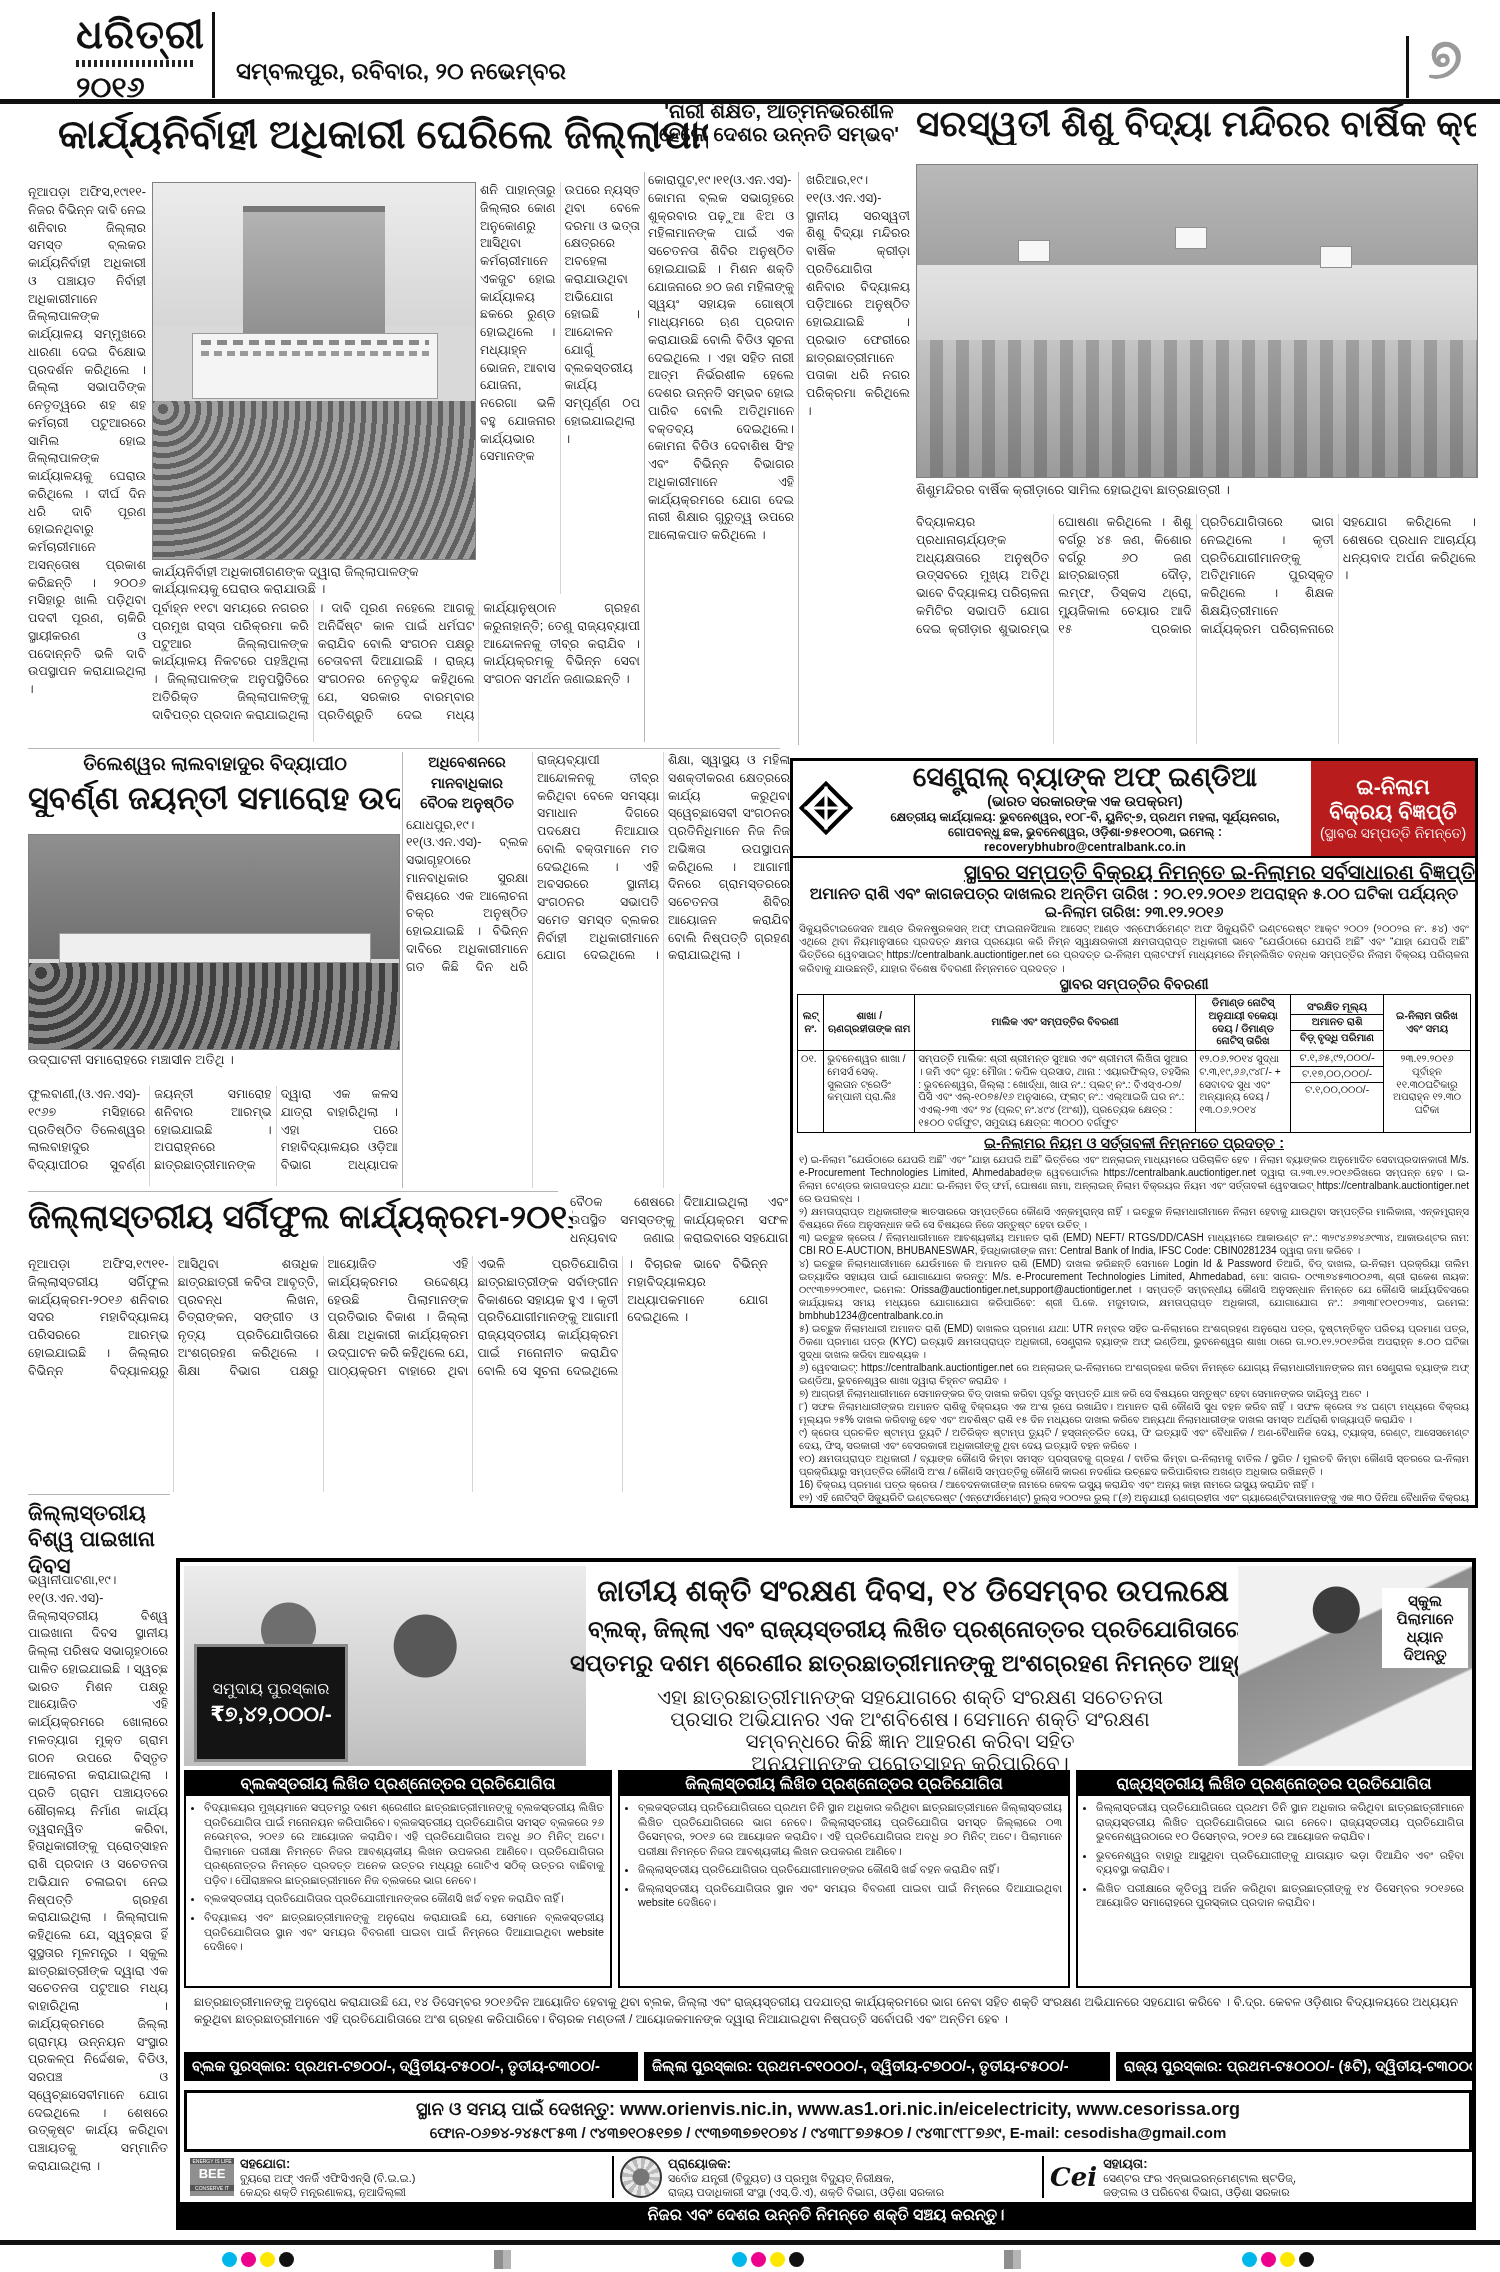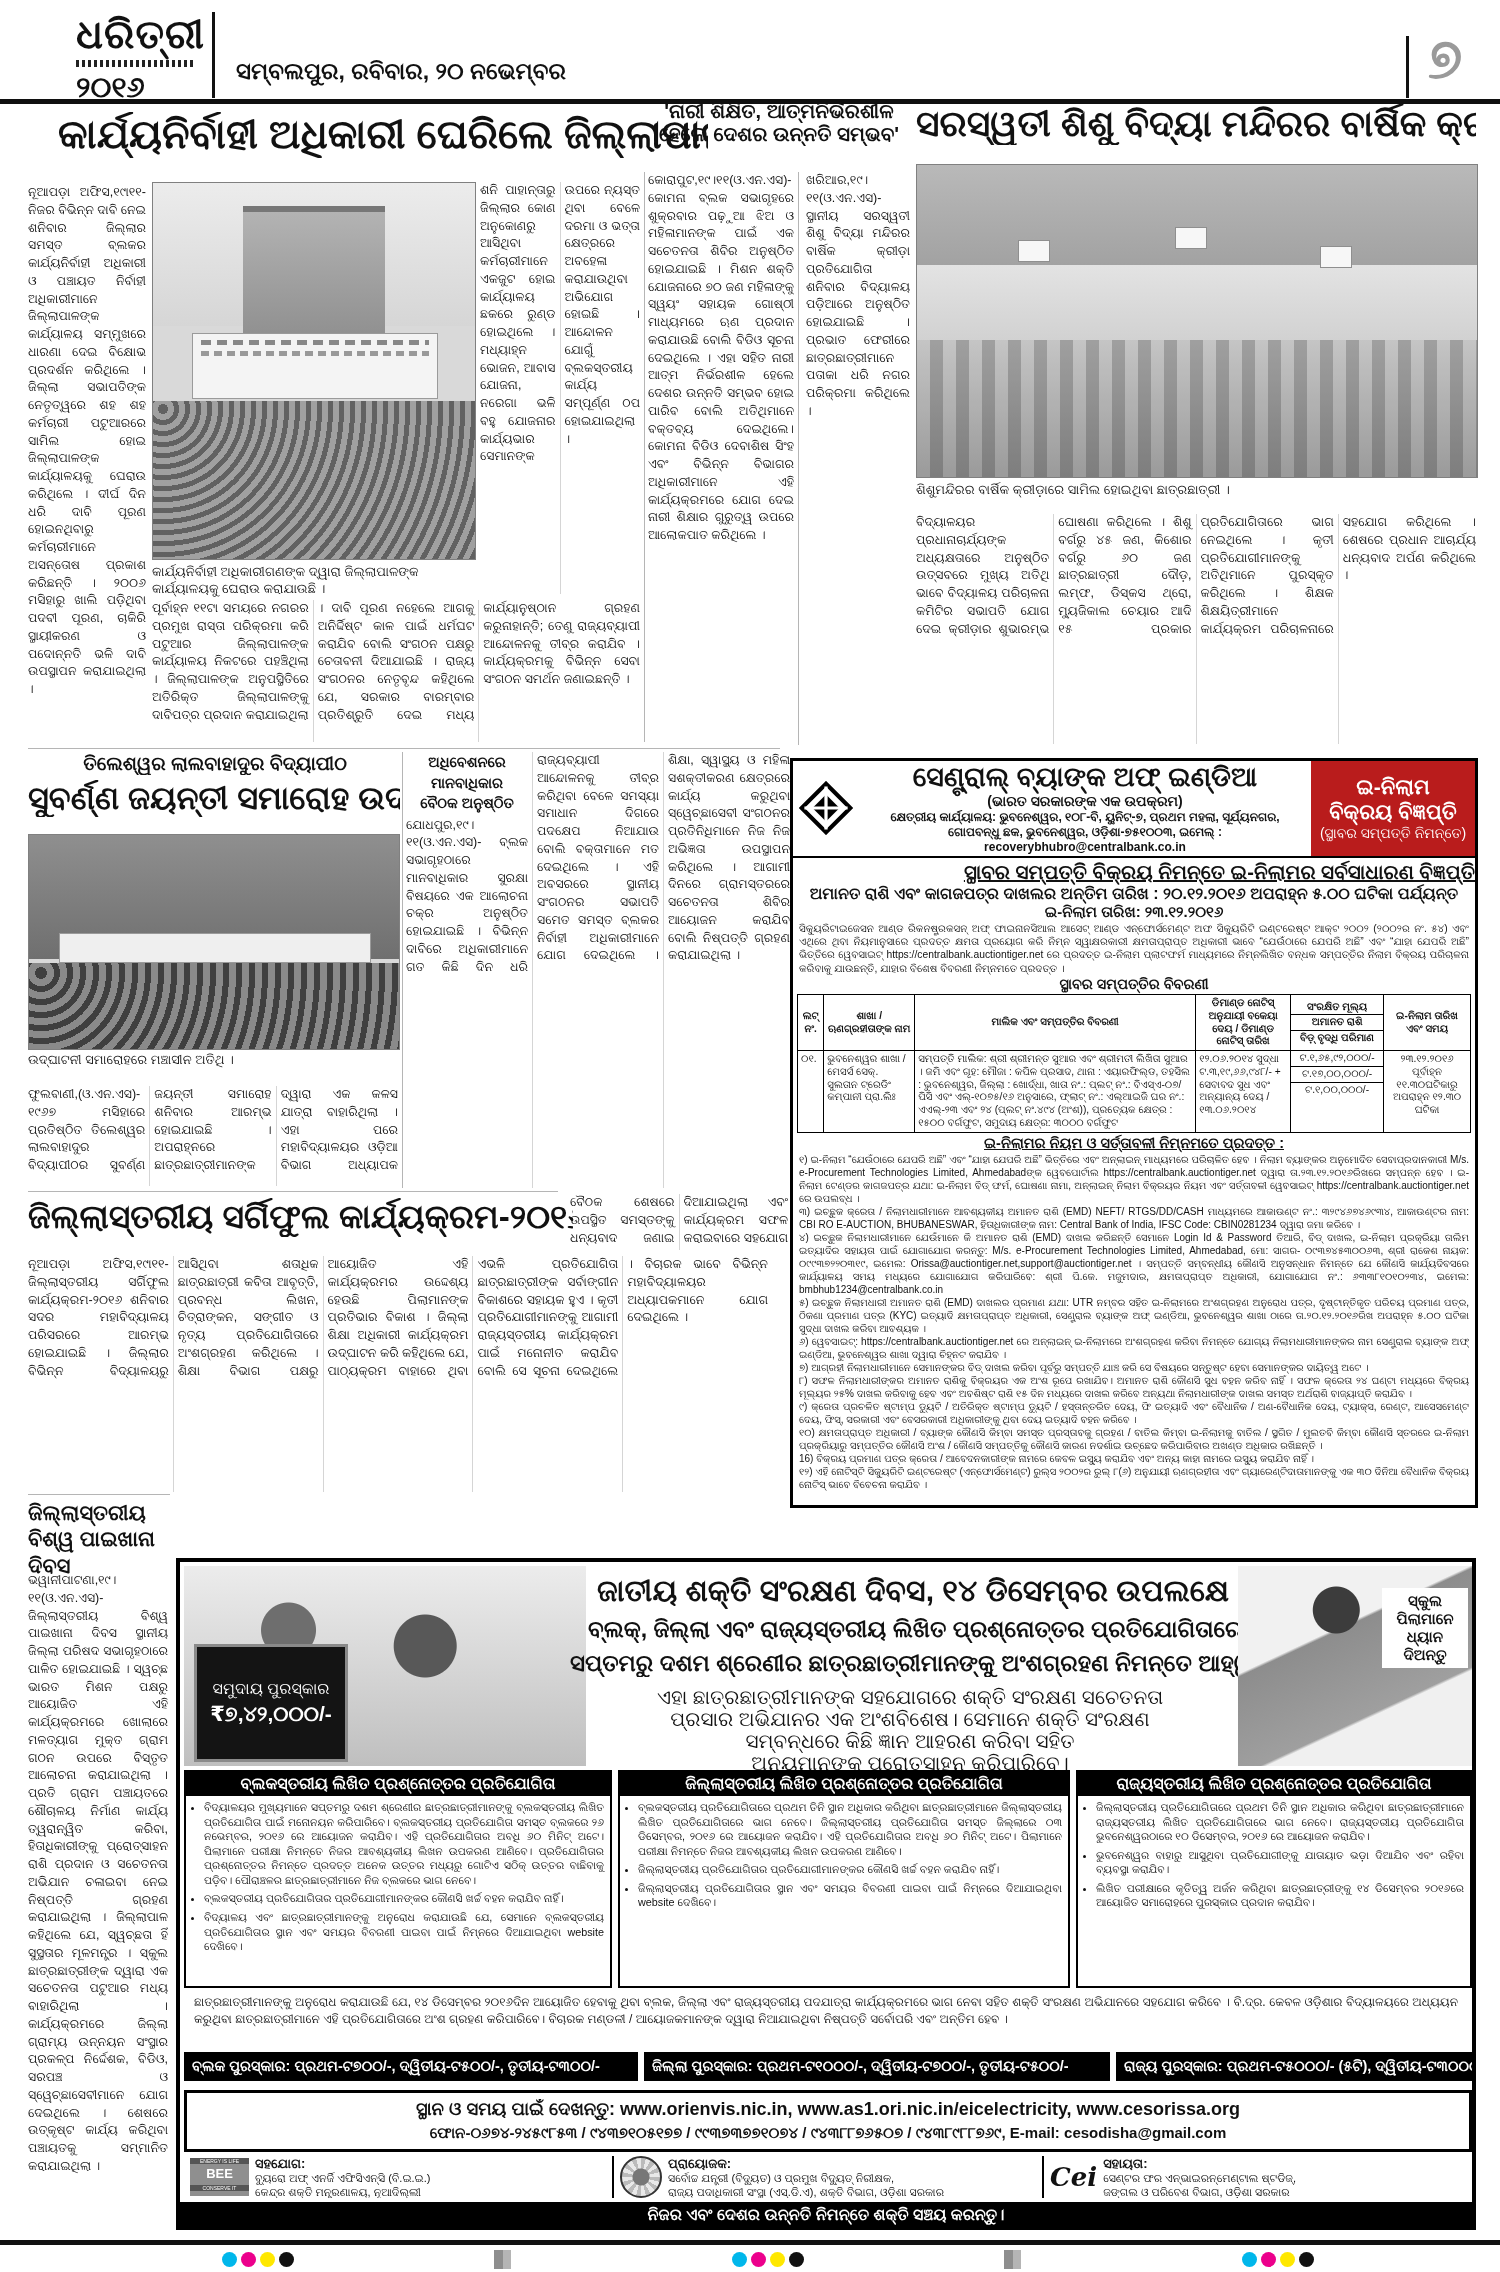--- a/index.html
+++ b/index.html
@@ -204,20 +204,21 @@
           <div>ଟ.୧,୬୫,୯୨,୦୦୦/-</div>
           <div>ଟ.୧୭,୦୦,୦୦୦/-</div>
           <div>ଟ.୧,୦୦,୦୦୦/-</div>
         </td>
         <td style="text-align:center;">୨୩.୧୨.୨୦୧୬ ପୂର୍ବାହ୍ନ ୧୧.୩୦ଘଟିକାରୁ ଅପରାହ୍ନ ୧୨.୩୦ ଘଟିକା</td>
       </tr>
     </tbody>
       </table>
     <div class="bn-terms-title">ଇ-ନିଲାମର ନିୟମ ଓ ସର୍ତ୍ତାବଳୀ ନିମ୍ନମତେ ପ୍ରଦତ୍ତ :</div>
     <div class="term">୧) ଇ-ନିଲାମ “ଯେଉଁଠାରେ ଯେପରି ଅଛି” ଏବଂ “ଯାହା ଯେପରି ଅଛି” ଭିତ୍ତିରେ ଏବଂ ଅନ୍‌ଲାଇନ୍ ମାଧ୍ୟମରେ ପରିଚାଳିତ ହେବ । ନିଲାମ ବ୍ୟାଙ୍କର ଅନୁମୋଦିତ ସେବାପ୍ରଦାନକାରୀ M/s. e-Procurement Technologies Limited, Ahmedabadଙ୍କ ୱେବପୋର୍ଟାଲ https://centralbank.auctiontiger.net ଦ୍ୱାରା ତା.୨୩.୧୨.୨୦୧୬ରିଖରେ ସମ୍ପନ୍ନ ହେବ । ଇ-ନିଲାମ ଟେଣ୍ଡର କାଗଜପତ୍ର ଯଥା: ଇ-ନିଲାମ ବିଡ୍ ଫର୍ମ, ଘୋଷଣା ନାମା, ଅନ୍‌ଲାଇନ୍ ନିଲାମ ବିକ୍ରୟର ନିୟମ ଏବଂ ସର୍ତ୍ତାବଳୀ ୱେବସାଇଟ୍ https://centralbank.auctiontiger.net ରେ ଉପଲବ୍ଧ ।</div>
+    <div class="term">୨) କ୍ଷମତାପ୍ରାପ୍ତ ଅଧିକାରୀଙ୍କ ଜ୍ଞାତସାରରେ ସମ୍ପତ୍ତିରେ କୌଣସି ଏନ୍‌କମ୍ବ୍ରାନ୍ସ ନାହିଁ । ଇଚ୍ଛୁକ ନିଲାମଧାରୀମାନେ ନିଲାମ ହେବାକୁ ଯାଉଥିବା ସମ୍ପତ୍ତିର ମାଲିକାନା, ଏନ୍‌କମ୍ବ୍ରାନ୍ସ ବିଷୟରେ ନିଜେ ଅନୁସନ୍ଧାନ କରି ସେ ବିଷୟରେ ନିଜେ ସନ୍ତୁଷ୍ଟ ହେବା ଉଚିତ୍ ।</div>
     <div class="term">୩) ଇଚ୍ଛୁକ କ୍ରେତା / ନିଲାମଧାରୀମାନେ ଆବଶ୍ୟକୀୟ ଅମାନତ ରାଶି (EMD) NEFT/ RTGS/DD/CASH ମାଧ୍ୟମରେ ଆକାଉଣ୍ଟ ନଂ.: ୩୨୯୪୬୭୪୬୯୩୪, ଆକାଉଣ୍ଟର ନାମ: CBI RO E-AUCTION, BHUBANESWAR, ହିତାଧିକାରୀଙ୍କ ନାମ: Central Bank of India, IFSC Code: CBIN0281234 ଦ୍ୱାରା ଜମା କରିବେ ।</div>
     <div class="term">୪) ଇଚ୍ଛୁକ ନିଲାମଧାରୀମାନେ ଯେଉଁମାନେ କି ଅମାନତ ରାଶି (EMD) ଦାଖଲ କରିଛନ୍ତି ସେମାନେ Login Id &amp; Password ତିଆରି, ବିଡ୍ ଦାଖଲ, ଇ-ନିଲାମ ପ୍ରକ୍ରିୟା ତାଲିମ ଇତ୍ୟାଦିର ସହାୟତା ପାଇଁ ଯୋଗାଯୋଗ କରନ୍ତୁ: M/s. e-Procurement Technologies Limited, Ahmedabad, ମୋ: ସାଗର- ୦୯୩୭୪୫୩୦୦୬୩, ଶ୍ରୀ ରାକେଶ ନାୟକ: ୦୯୯୩୭୨୨୦୩୧୯, ଇମେଲ: Orissa@auctiontiger.net,support@auctiontiger.net । ସମ୍ପତ୍ତି ସମ୍ବନ୍ଧୀୟ କୌଣସି ଅନୁସନ୍ଧାନ ନିମନ୍ତେ ଯେ କୌଣସି କାର୍ଯ୍ୟଦିବସରେ କାର୍ଯ୍ୟାଳୟ ସମୟ ମଧ୍ୟରେ ଯୋଗାଯୋଗ କରିପାରିବେ: ଶ୍ରୀ ପି.କେ. ମଜୁମଦାର, କ୍ଷମତାପ୍ରାପ୍ତ ଅଧିକାରୀ, ଯୋଗାଯୋଗ ନଂ.: ୬୩୩୮୧୦୧୦୨୩୪, ଇମେଲ: bmbhub1234@centralbank.co.in</div>
     <div class="term">୫) ଇଚ୍ଛୁକ ନିଲାମଧାରୀ ଅମାନତ ରାଶି (EMD) ଦାଖଲର ପ୍ରମାଣ ଯଥା: UTR ନମ୍ବର ସହିତ ଇ-ନିଲାମରେ ଅଂଶଗ୍ରହଣ ଅନୁରୋଧ ପତ୍ର, ଦୃଷ୍ଟାନ୍ତିକୃତ ପରିଚୟ ପ୍ରମାଣ ପତ୍ର, ଠିକଣା ପ୍ରମାଣ ପତ୍ର (KYC) ଇତ୍ୟାଦି କ୍ଷମତାପ୍ରାପ୍ତ ଅଧିକାରୀ, ସେଣ୍ଟ୍ରାଲ ବ୍ୟାଙ୍କ ଅଫ୍ ଇଣ୍ଡିଆ, ଭୁବନେଶ୍ୱର ଶାଖା ଠାରେ ତା.୨୦.୧୨.୨୦୧୬ରିଖ ଅପରାହ୍ନ ୫.୦୦ ଘଟିକା ସୁଦ୍ଧା ଦାଖଲ କରିବା ଆବଶ୍ୟକ ।</div>
     <div class="term">୬) ୱେବସାଇଟ୍: https://centralbank.auctiontiger.net ରେ ଅନ୍‌ଲାଇନ୍ ଇ-ନିଲାମରେ ଅଂଶଗ୍ରହଣ କରିବା ନିମନ୍ତେ ଯୋଗ୍ୟ ନିଲାମଧାରୀମାନଙ୍କର ନାମ ସେଣ୍ଟ୍ରାଲ ବ୍ୟାଙ୍କ ଅଫ୍ ଇଣ୍ଡିଆ, ଭୁବନେଶ୍ୱର ଶାଖା ଦ୍ୱାରା ଚିହ୍ନଟ କରାଯିବ ।</div>
     <div class="term">୭) ଆଗ୍ରହୀ ନିଲାମଧାରୀମାନେ ସେମାନଙ୍କର ବିଡ୍ ଦାଖଲ କରିବା ପୂର୍ବରୁ ସମ୍ପତ୍ତି ଯାଞ୍ଚ କରି ସେ ବିଷୟରେ ସନ୍ତୁଷ୍ଟ ହେବା ସେମାନଙ୍କର ଦାୟିତ୍ୱ ଅଟେ ।</div>
     <div class="term">୮) ସଫଳ ନିଲାମଧାରୀଙ୍କର ଅମାନତ ରାଶିକୁ ବିକ୍ରୟର ଏକ ଅଂଶ ରୂପେ ରଖାଯିବ। ଅମାନତ ରାଶି କୌଣସି ସୁଧ ବହନ କରିବ ନାହିଁ । ସଫଳ କ୍ରେତା ୨୪ ଘଣ୍ଟା ମଧ୍ୟରେ ବିକ୍ରୟ ମୂଲ୍ୟର ୨୫% ଦାଖଲ କରିବାକୁ ହେବ ଏବଂ ଅବଶିଷ୍ଟ ରାଶି ୧୫ ଦିନ ମଧ୍ୟରେ ଦାଖଲ କରିବେ ଅନ୍ୟଥା ନିଲାମଧାରୀଙ୍କ ଦାଖଲ ସମସ୍ତ ଅର୍ଥରାଶି ବାଜ୍ୟାପ୍ତି କରାଯିବ ।</div>
     <div class="term">୯) କ୍ରେତା ପ୍ରଚଳିତ ଷ୍ଟାମ୍ପ ଡ୍ୟୁଟି / ଅତିରିକ୍ତ ଷ୍ଟାମ୍ପ ଡ୍ୟୁଟି / ହସ୍ତାନ୍ତରିତ ଦେୟ, ଫି ଇତ୍ୟାଦି ଏବଂ ବୈଧାନିକ / ଅଣ-ବୈଧାନିକ ଦେୟ, ଟ୍ୟାକ୍ସ, ରେଣ୍ଟ, ଆସେସମେଣ୍ଟ ଦେୟ, ଫିସ୍, ସରକାରୀ ଏବଂ ବେସରକାରୀ ଅଧିକାରୀଙ୍କୁ ଥିବା ଦେୟ ଇତ୍ୟାଦି ବହନ କରିବେ ।</div>
     <div class="term">୧୦) କ୍ଷମତାପ୍ରାପ୍ତ ଅଧିକାରୀ / ବ୍ୟାଙ୍କ କୌଣସି କିମ୍ବା ସମସ୍ତ ପ୍ରସ୍ତାବକୁ ଗ୍ରହଣ / ବାତିଲ କିମ୍ବା ଇ-ନିଲାମକୁ ବାତିଲ / ସ୍ଥଗିତ / ମୁଲତବି କିମ୍ବା କୌଣସି ସ୍ତରରେ ଇ-ନିଲାମ ପ୍ରକ୍ରିୟାରୁ ସମ୍ପତ୍ତିର କୌଣସି ଅଂଶ / କୌଣସି ସମ୍ପତ୍ତିକୁ କୌଣସି କାରଣ ନଦର୍ଶାଇ ଉଚ୍ଛେଦ କରିପାରିବାର ଅଖଣ୍ଡ ଅଧିକାର ରଖିଛନ୍ତି ।</div>
     <div class="term">16) ବିକ୍ରୟ ପ୍ରମାଣ ପତ୍ର କ୍ରେତା / ଆବେଦନକାରୀଙ୍କ ନାମରେ କେବଳ ଇସ୍ୟୁ କରାଯିବ ଏବଂ ଅନ୍ୟ କାହା ନାମରେ ଇସ୍ୟୁ କରାଯିବ ନାହିଁ ।</div>
     <div class="term">୧୨) ଏହି ନୋଟିସ୍‌ଟି ସିକ୍ୟୁରିଟି ଇଣ୍ଟରେଷ୍ଟ (ଏନ୍‌ଫୋର୍ସମେଣ୍ଟ) ରୁଲ୍ସ ୨୦୦୨ର ରୁଲ୍ ୮(୬) ଅନୁଯାୟୀ ଋଣଗ୍ରହୀତା ଏବଂ ଗ୍ୟାରେଣ୍ଟିଦାତାମାନଙ୍କୁ ଏକ ୩୦ ଦିନିଆ ବୈଧାନିକ ବିକ୍ରୟ ନୋଟିସ୍ ଭାବେ ବିବେଚନା କରାଯିବ ।</div>
@@ -293,21 +294,21 @@
       </div>
     </div>
 
     <div class="abs webbox" style="left:4px;top:528px;width:1288px;height:62px;">
       <div style="font-size:18px;font-weight:bold;margin-top:6px;white-space:nowrap;overflow:hidden;">ସ୍ଥାନ ଓ ସମୟ ପାଇଁ ଦେଖନ୍ତୁ:  www.orienvis.nic.in, www.as1.ori.nic.in/eicelectricity, www.cesorissa.org</div>
       <div style="font-size:15px;font-weight:bold;margin-top:4px;white-space:nowrap;overflow:hidden;">ଫୋନ-୦୬୭୪-୨୪୫୯୮୫୩ / ୯୪୩୭୧୦୫୧୭୭ / ୯୯୩୭୩୭୭୧୦୭୪ / ୯୪୩୮୮୭୬୫୦୭ / ୯୪୩୮୯୮୮୭୬୯, E-mail: cesodisha@gmail.com</div>
     </div>
 
     <div class="abs spon" style="left:4px;top:594px;width:1288px;height:42px;">
       <div class="cell">
-        <div style="width:59px;height:38px;background:#8f8f8f;position:relative;flex:0 0 auto;text-align:center;">
+        <div style="width:44px;height:38px;background:#8f8f8f;position:relative;flex:0 0 auto;text-align:center;">
           <div style="font-size:5px;color:#fff;background:#555;">ENERGY IS LIFE</div>
           <div style="font-size:13px;color:#fff;font-weight:bold;line-height:1.6;">BEE</div>
           <div style="font-size:5px;color:#fff;background:#555;">CONSERVE IT</div>
         </div>
         <div>
           <span class="sp-label">ସହଯୋଗ:</span>
           <div class="sp-line">ବ୍ୟୁରୋ ଅଫ୍ ଏନର୍ଜି ଏଫିସିଏନ୍ସି (ବି.ଇ.ଇ.)</div>
           <div class="sp-line">କେନ୍ଦ୍ର ଶକ୍ତି ମନ୍ତ୍ରଣାଳୟ, ନୂଆଦିଲ୍ଲୀ</div>
         </div>
       </div>

